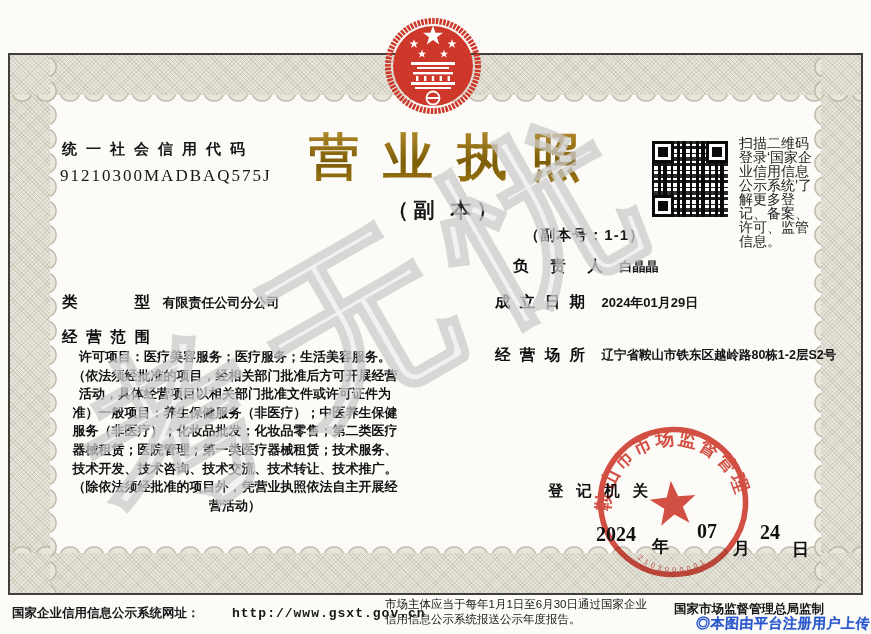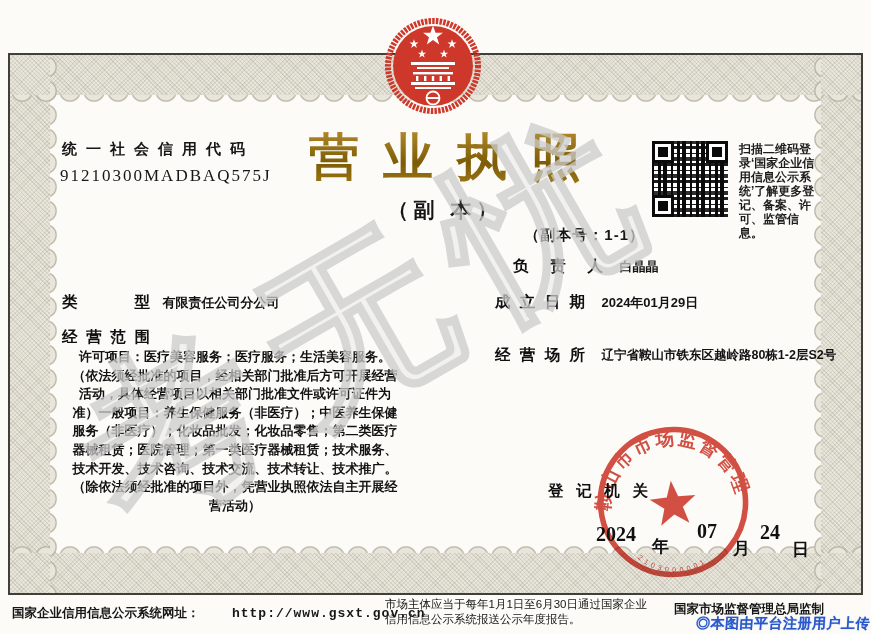--- a/index.html
+++ b/index.html
@@ -49,22 +49,22 @@
   .copyno{position:absolute;left:245px;top:226px;width:400px;text-align:right;
     font-size:15px;font-weight:600;letter-spacing:1px;}
   
   .qr{position:absolute;left:652px;top:141px;width:76px;height:76px;z-index:2;background:#fff;
     background-image:
       repeating-linear-gradient(0deg, rgba(10,10,10,.92) 0 3px, transparent 3px 5px, rgba(10,10,10,.85) 5px 9px, transparent 9px 12px, rgba(10,10,10,.9) 12px 13px, transparent 13px 17px),
       repeating-linear-gradient(90deg, #0a0a0a 0 2px, #fff 2px 6px, #0a0a0a 6px 9px, #fff 9px 11px, #0a0a0a 11px 15px, #fff 15px 19px);}
   .qr .f{position:absolute;width:16px;height:16px;border:3px solid #0a0a0a;background:#fff;}
   .qr .f::after{content:"";position:absolute;inset:3px;background:#0a0a0a;}
   .qr .f.tl{left:0;top:0}.qr .f.tr{right:0;top:0}.qr .f.bl{left:0;bottom:0}
-  .qr-caption{position:absolute;left:739px;top:142px;width:80px;z-index:2;
-    font-size:12px;font-weight:700;line-height:14px;color:#1c1c1c;}
+  .qr-caption{position:absolute;left:739px;top:136px;width:80px;z-index:2;
+    font-size:14px;font-weight:400;line-height:14px;color:#1c1c1c;}
   
   .lab{display:inline-block;text-align:justify;text-align-last:justify;
     font-size:15.5px;font-weight:700;color:#0f0f0f;}
   .row{position:absolute;z-index:2;}
   .lab-l{width:88px;} .lab-r{width:90px;}
   .val{font-size:13px;font-weight:600;color:#121212;}
   .val-block{line-height:18.6px;}
   .nowrap{white-space:nowrap;}
   .authority .lab{width:100px;}
   

